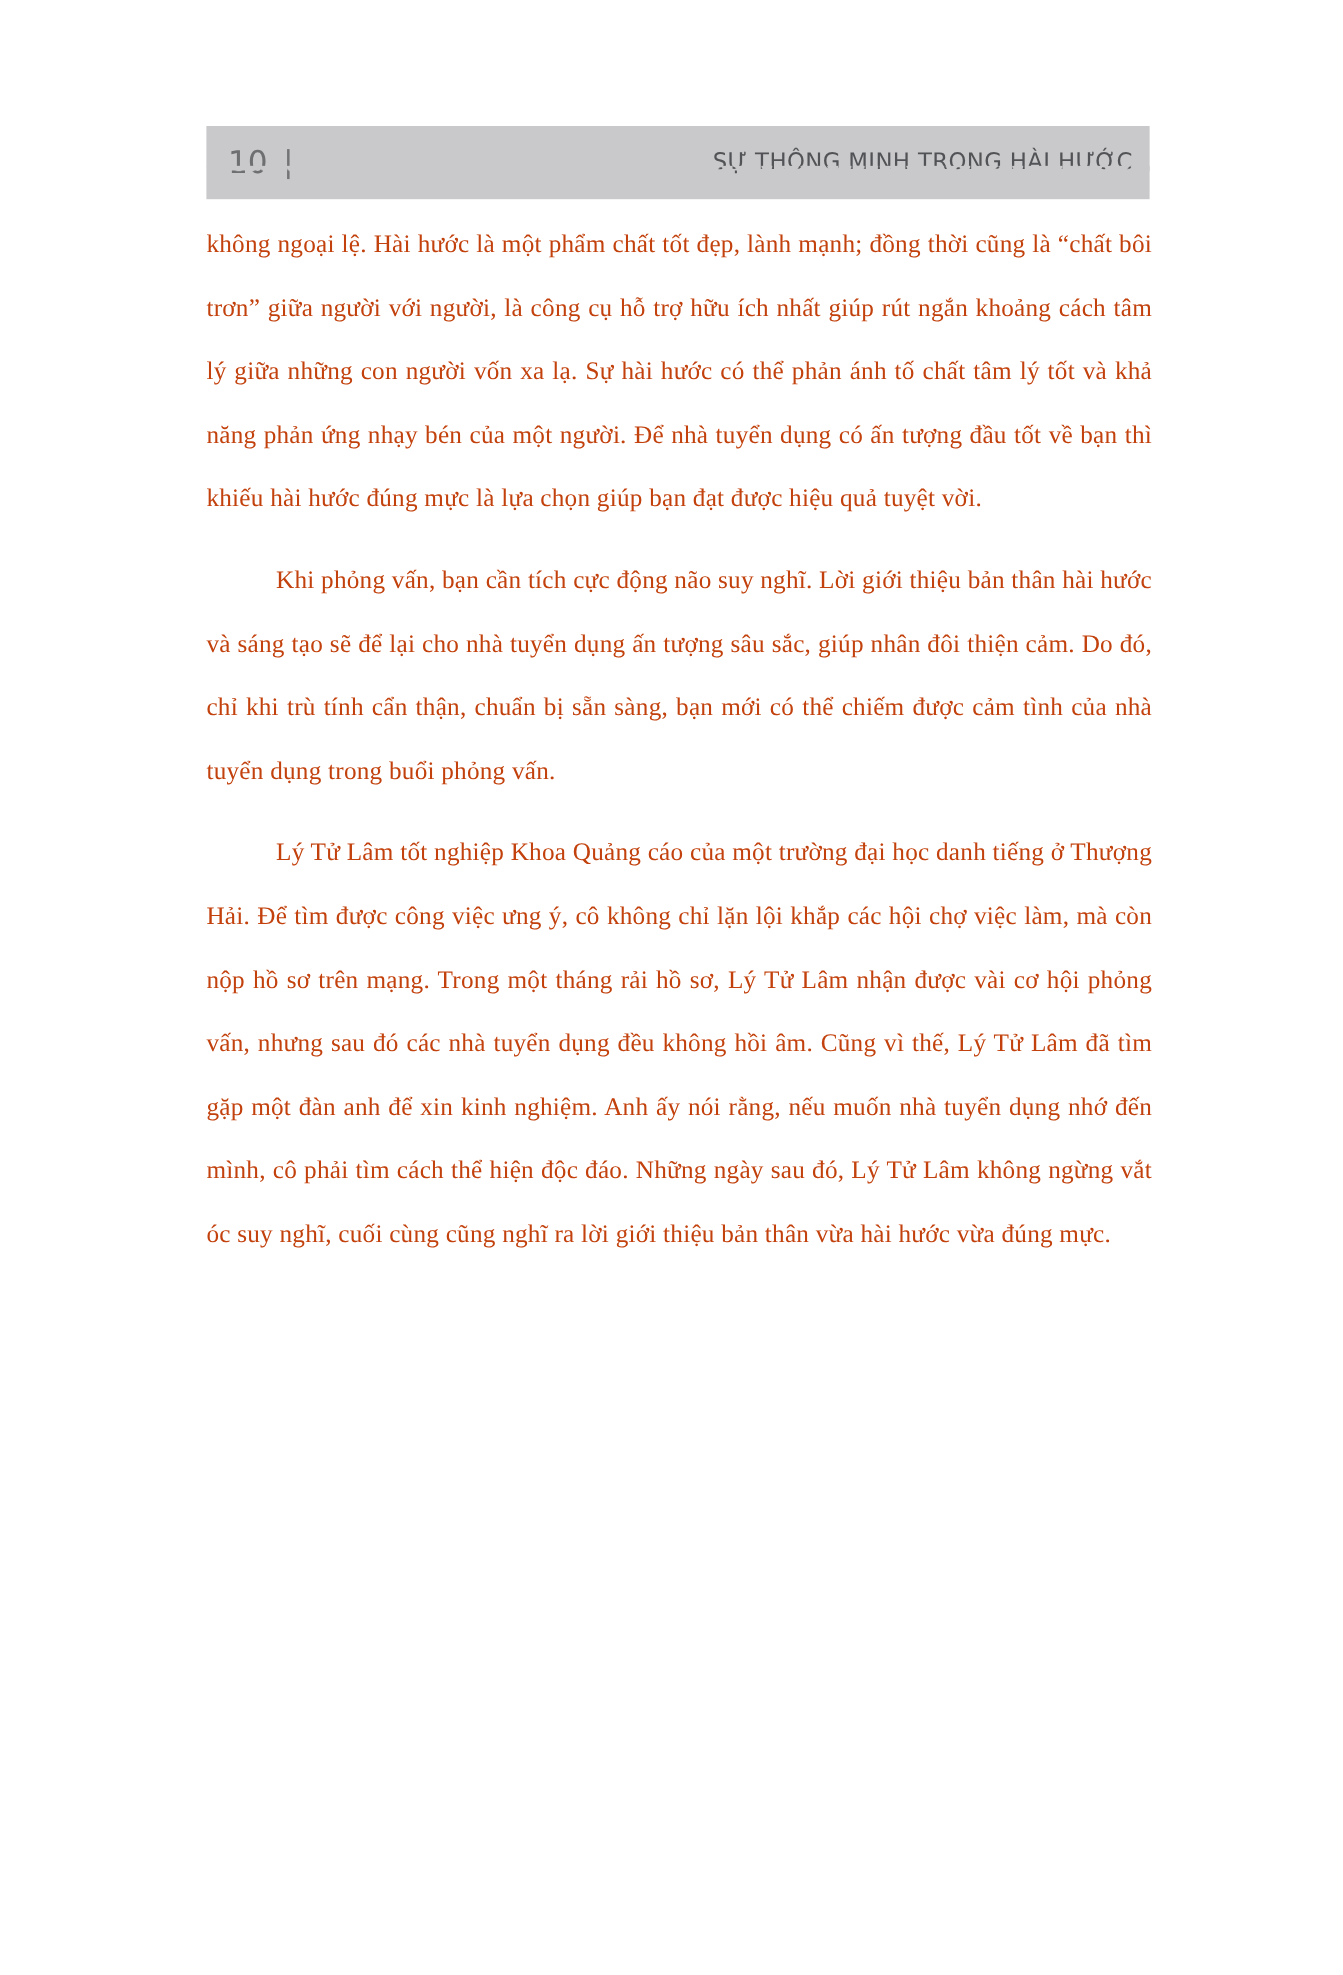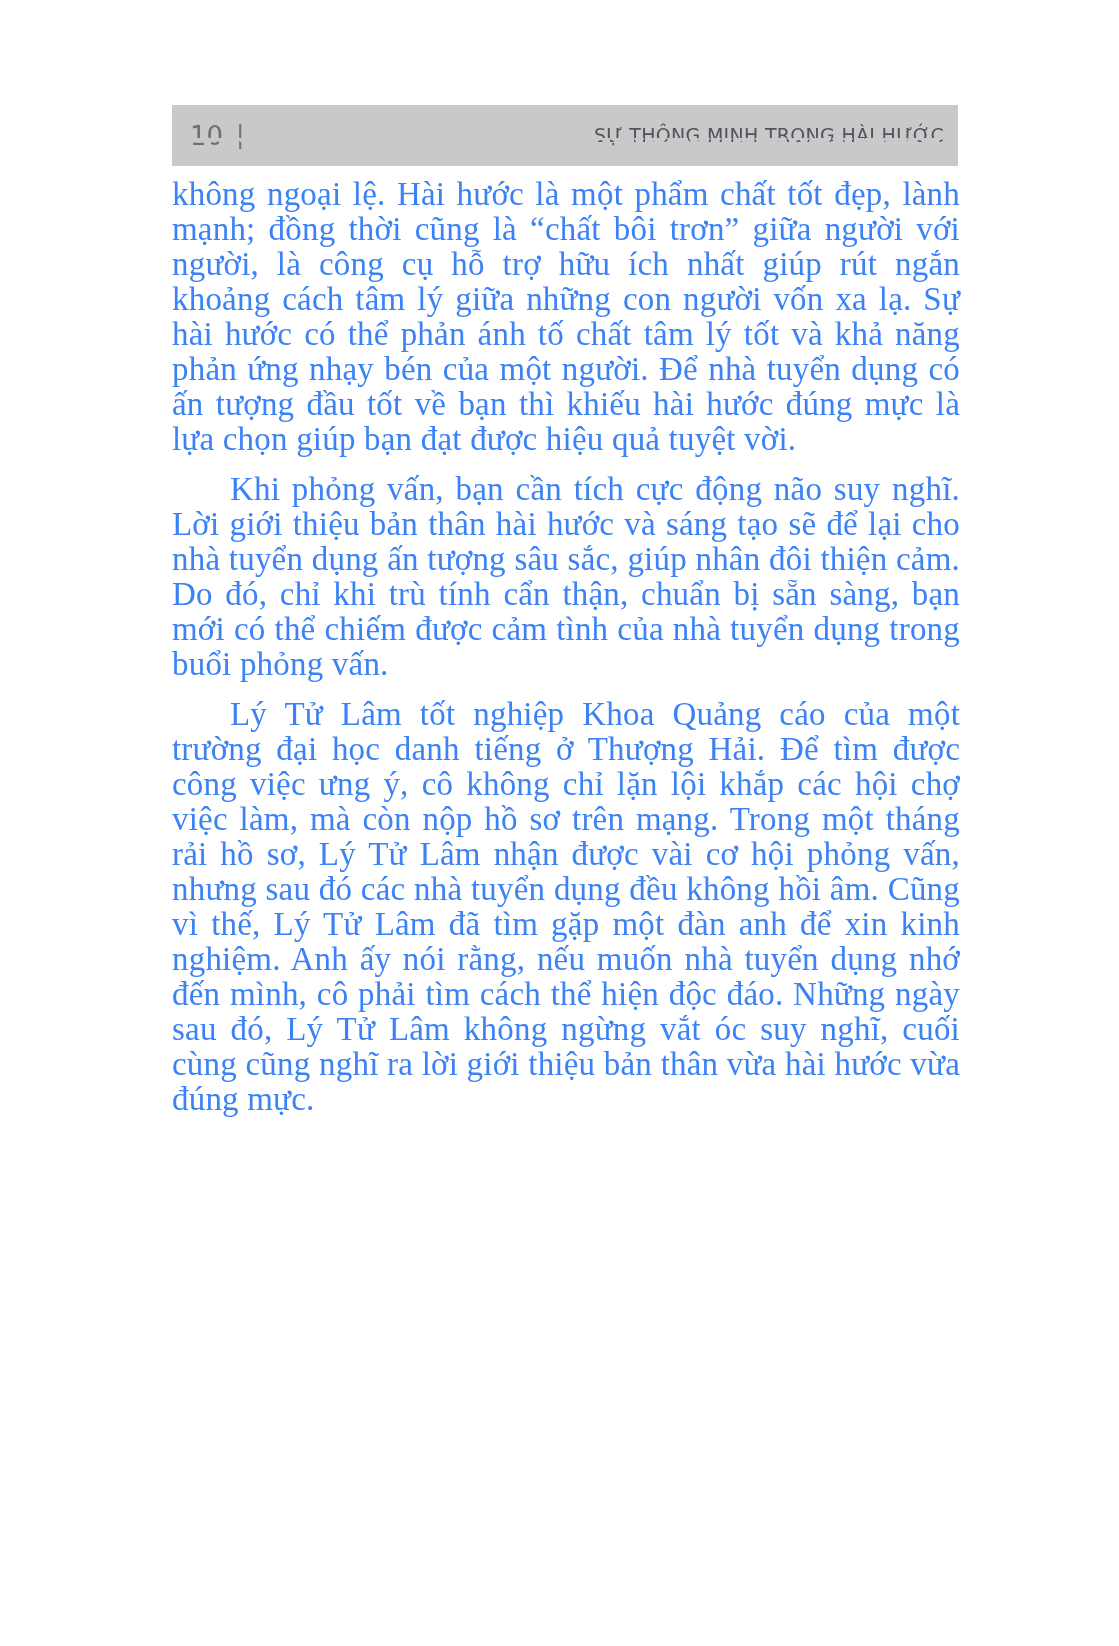--- a/index.html
+++ b/index.html
@@ -58,23 +58,23 @@
     color: #525356;
     line-height: 1;
     white-space: nowrap;
     text-align: right;
   }
   .content {
     position: absolute;
     left: 172px;
     top: 177px;
     width: 788px;
-    color: #3b82f6;
-    font-size: 33px;
-    line-height: 35px;
+    color: #c2410c;
+    font-size: 21px;
+    line-height: 53px;
     letter-spacing: 0.2px;
     text-align: justify;
     hyphens: none;
   }
   .para { margin-bottom: 15px; }
   .para.indent { text-indent: 58px; }
 </style>
 </head>
 <body>
 

